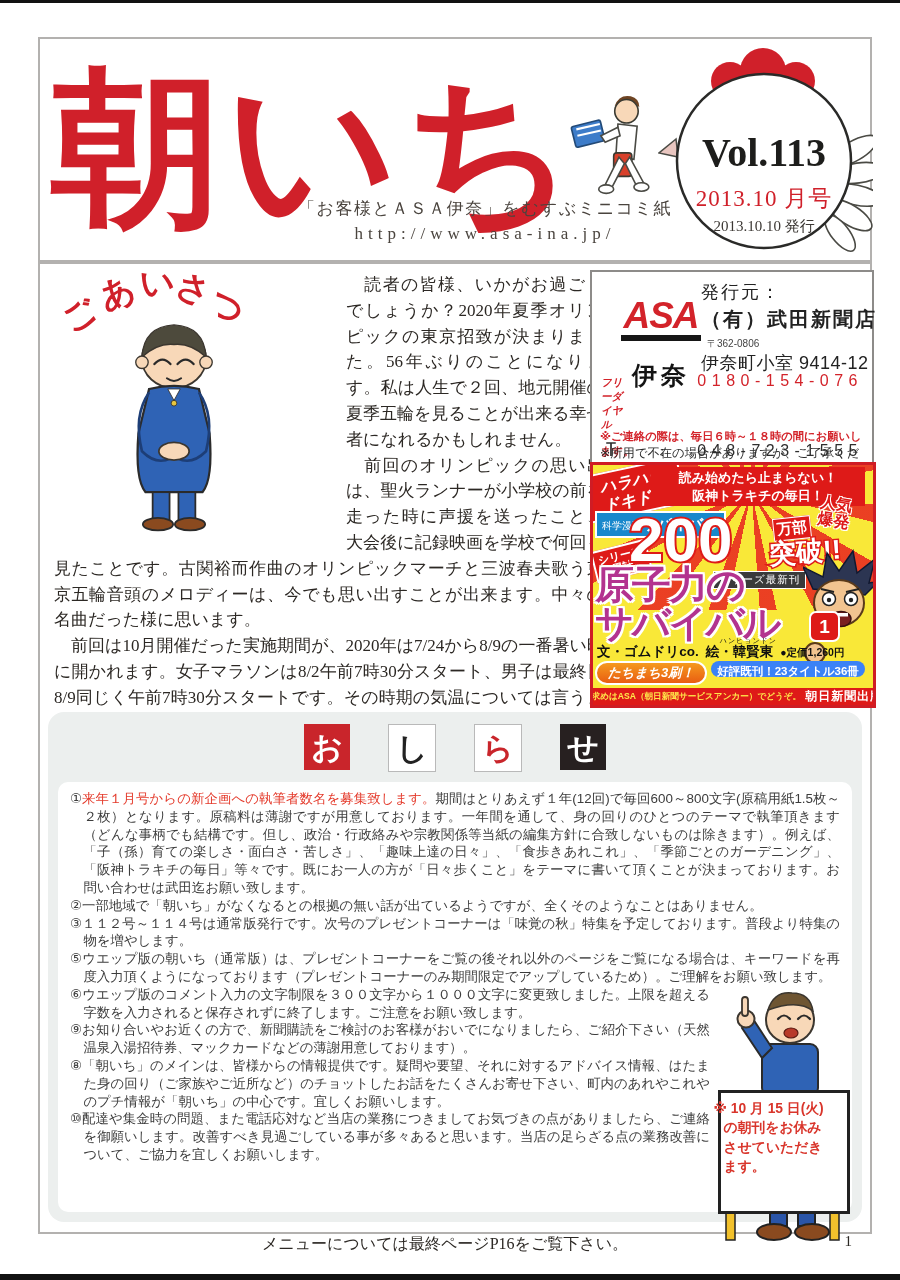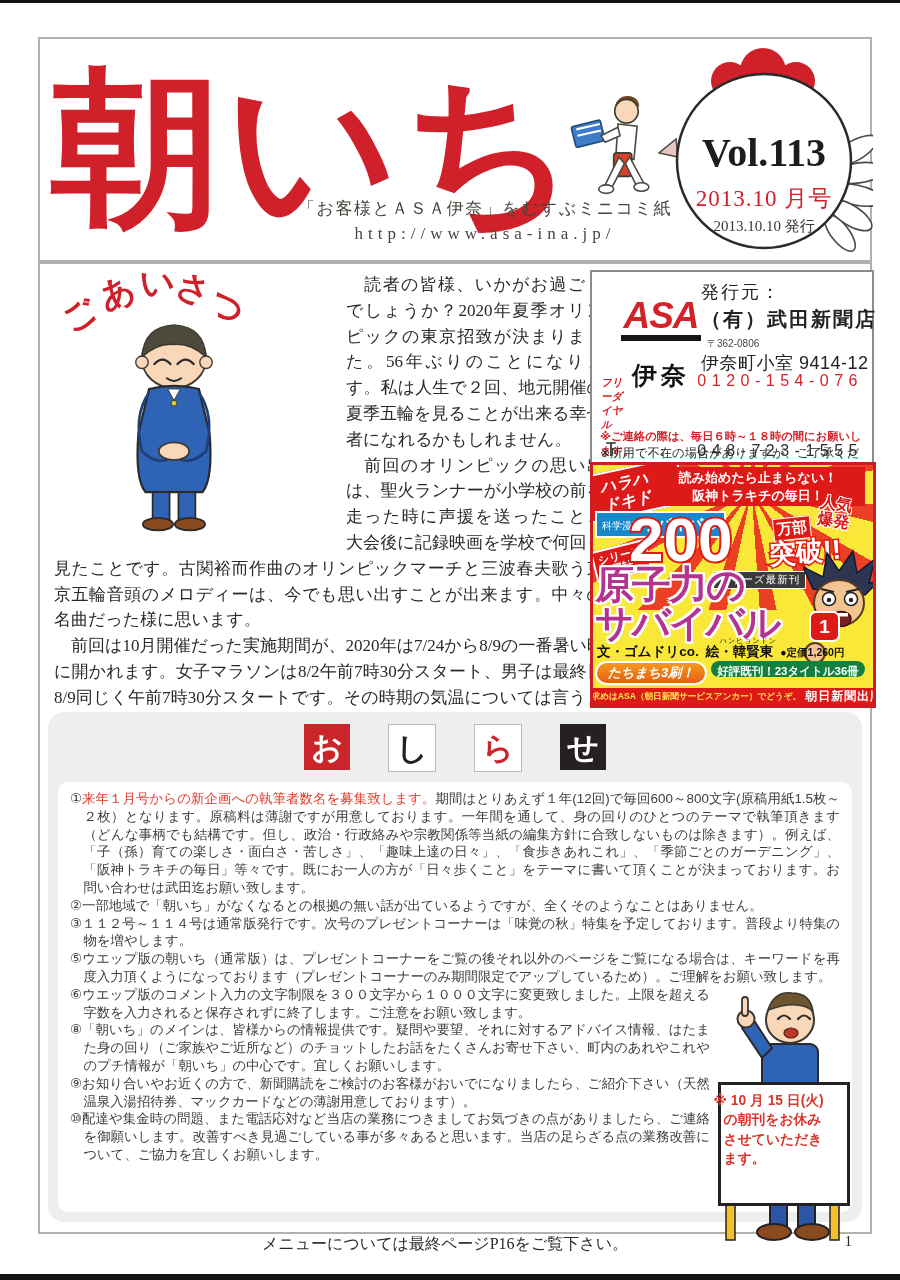--- a/index.html
+++ b/index.html
@@ -88,21 +88,21 @@
              text-align:center;line-height:27px;}
   .mboy{position:absolute;right:-6px;top:84px;width:76px;height:120px;}
   .ad-credits{position:absolute;left:4px;top:178px;width:270px;display:flex;align-items:baseline;gap:7px;color:#101010;white-space:nowrap;}
   .ad-credits .w{font-size:13.5px;font-weight:900;}
   .ad-credits .art{font-size:13.5px;font-weight:900;position:relative;}
   .ad-credits .ruby{position:absolute;left:14px;top:-7px;font-size:7px;font-weight:normal;letter-spacing:1px;}
   .ad-credits .pr{font-size:10.5px;font-weight:bold;}
   .ad-reprint{position:absolute;left:2px;top:196px;width:108px;height:20px;background:linear-gradient(#f59a1e,#e95d12);
               border:2px solid #fff;border-radius:12px;color:#fff;font-size:13px;font-weight:900;font-style:italic;
               text-align:center;line-height:20px;}
-  .ad-backlist{position:absolute;left:118px;top:196px;width:154px;height:16px;background:#15803d;
+  .ad-backlist{position:absolute;left:118px;top:196px;width:154px;height:16px;background:#3b82f6;
                border-radius:11px;color:#fff;font-size:11.5px;font-weight:bold;text-align:center;line-height:21px;}
   .ad-strip{position:absolute;left:0;bottom:0;width:100%;height:17px;background:#de1a18;display:flex;
             align-items:center;justify-content:center;gap:4px;white-space:nowrap;}
   .ad-strip .y{color:#ffe84a;font-size:8.6px;font-weight:bold;}
   .ad-strip .w{color:#fff;font-size:12px;font-weight:900;letter-spacing:1px;}
   
   .notice{position:absolute;left:8px;top:448px;width:814px;height:510px;background:#ecefee;border-radius:16px;}
   .tiles{position:absolute;left:0;top:12px;width:100%;display:flex;justify-content:center;gap:38px;}
   .tile{width:46px;height:46px;text-align:center;line-height:47px;font-size:31px;font-weight:bold;
         font-family:"Liberation Serif","DejaVu Serif",serif;}
@@ -110,21 +110,21 @@
   .tile.t-wb{background:#fff;color:#222;border:1px solid #b9b9b9;}
   .tile.t-wr{background:#fff;color:#c9252b;border:1px solid #b9b9b9;}
   .tile.t-blk{background:#272020;color:#fff;}
   .nlist{position:absolute;left:10px;right:10px;top:70px;bottom:10px;background:#fff;border-radius:10px;
          padding:8px 12px 0 12px;font-family:"Liberation Sans","DejaVu Sans",sans-serif;
          font-size:13.4px;line-height:17.8px;color:#3c3c3c;text-align:justify;}
   .nitem{padding-left:1em;text-indent:-1em;margin:0;}
   .nred{color:#e4392a;}
   .signfloat{float:right;width:130px;height:262px;margin:0 -8px 0 8px;position:relative;shape-outside:inset(0);}
   .pman{position:absolute;left:0;top:0;width:130px;height:262px;}
-  .signboard{position:absolute;left:0;top:96px;width:118px;height:112px;background:#fff;border:3px solid #222;
+  .signboard{position:absolute;left:0;top:104px;width:118px;height:112px;background:#fff;border:3px solid #222;
              padding:6px 2px 0 6px;color:#d9352b;font-size:13.8px;line-height:19.5px;font-weight:bold;}
   
   .foot-note{position:absolute;left:0;top:1234px;width:890px;text-align:center;font-size:16px;color:#2c2824;}
   .foot-page{position:absolute;right:48px;top:1233px;font-size:15px;color:#2c2824;}
 </style>
 </head>
 <body>
 
 <div id="page">
   <div class="edgebar" style="top:0;height:3px;"></div>
@@ -216,21 +216,21 @@
       <div class="pub-info">
         <div class="h">発行元：</div>
         <div class="c">（有）武田新聞店</div>
         <div class="z">〒362-0806</div>
         <div class="a">伊奈町小室 9414-12</div>
       </div>
       <div class="phones">
         <div class="phrow">
           <span class="lab fd">フリーダイヤル</span>
           <span class="col">：</span>
-          <span class="num fd">0120-154-076</span>
+          <span class="num fd">0180-154-076</span>
         </div>
         <div class="phrow">
           <span class="lab">ＴＥＬ</span>
           <span class="col">：</span>
           <span class="num">048-723-1555</span>
         </div>
         <div class="phrow">
           <span class="lab">ＦＡＸ</span>
           <span class="col">：</span>
           <span class="num">048-723-1175</span>
@@ -327,22 +327,22 @@
             </svg>
             <div class="signboard">
               <div>※ 10 月 15 日(火)</div>
               <div style="padding-left:10px;">の朝刊をお休み</div>
               <div style="padding-left:10px;">させていただき</div>
               <div style="padding-left:10px;">ます。</div>
             </div>
           </div>
           <span>⑥</span><span>ウエップ版のコメント入力の文字制限を３００文字から１０００文字に変更致しました。上限を超える字数を入力されると保存されずに終了します。ご注意をお願い致します。</span>
         </div>
+        <div class="nitem"><span>⑨</span><span>お知り合いやお近くの方で、新聞購読をご検討のお客様がおいでになりましたら、ご紹介下さい（天然温泉入湯招待券、マックカードなどの薄謝用意しております）。</span></div>
         <div class="nitem"><span>⑧</span><span>「朝いち」のメインは、皆様からの情報提供です。疑問や要望、それに対するアドバイス情報、はたまた身の回り（ご家族やご近所など）のチョットしたお話をたくさんお寄せ下さい、町内のあれやこれやのプチ情報が「朝いち」の中心です。宜しくお願いします。</span></div>
-        <div class="nitem"><span>⑨</span><span>お知り合いやお近くの方で、新聞購読をご検討のお客様がおいでになりましたら、ご紹介下さい（天然温泉入湯招待券、マックカードなどの薄謝用意しております）。</span></div>
         <div class="nitem"><span>⑩</span><span>配達や集金時の問題、また電話応対など当店の業務につきましてお気づきの点がありましたら、ご連絡を御願いします。改善すべき見過ごしている事が多々あると思います。当店の足らざる点の業務改善について、ご協力を宜しくお願いします。</span></div>
       </div>
     </div>
   </div>
 
   <div class="foot-note">メニューについては最終ページP16をご覧下さい。</div>
   <div class="foot-page">1</div>
 
   <div class="edgebar" style="top:1274px;height:6px;"></div>
 </div>

